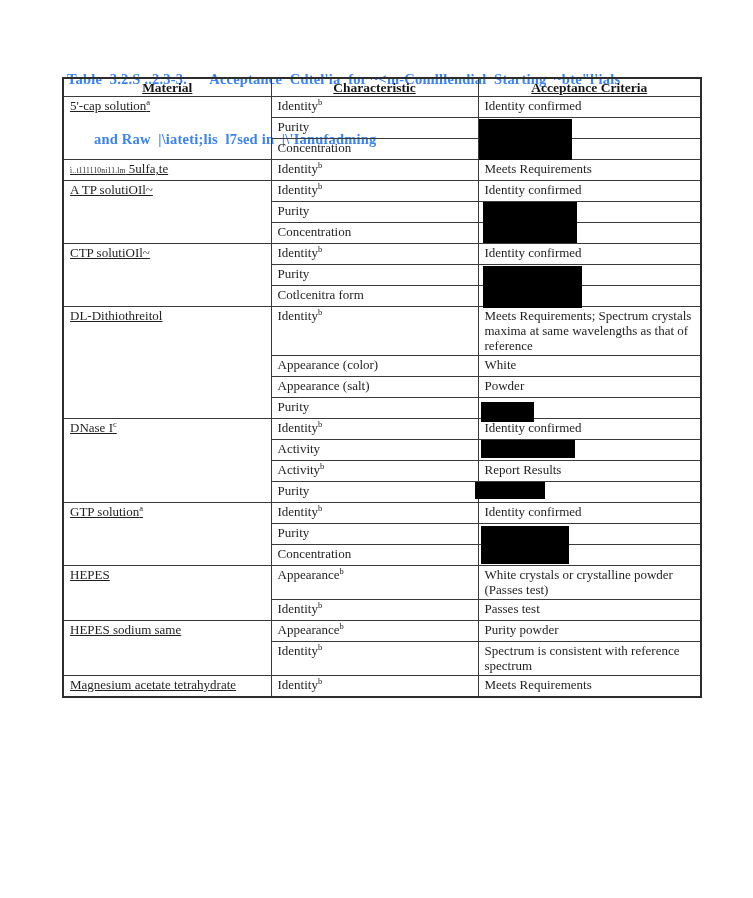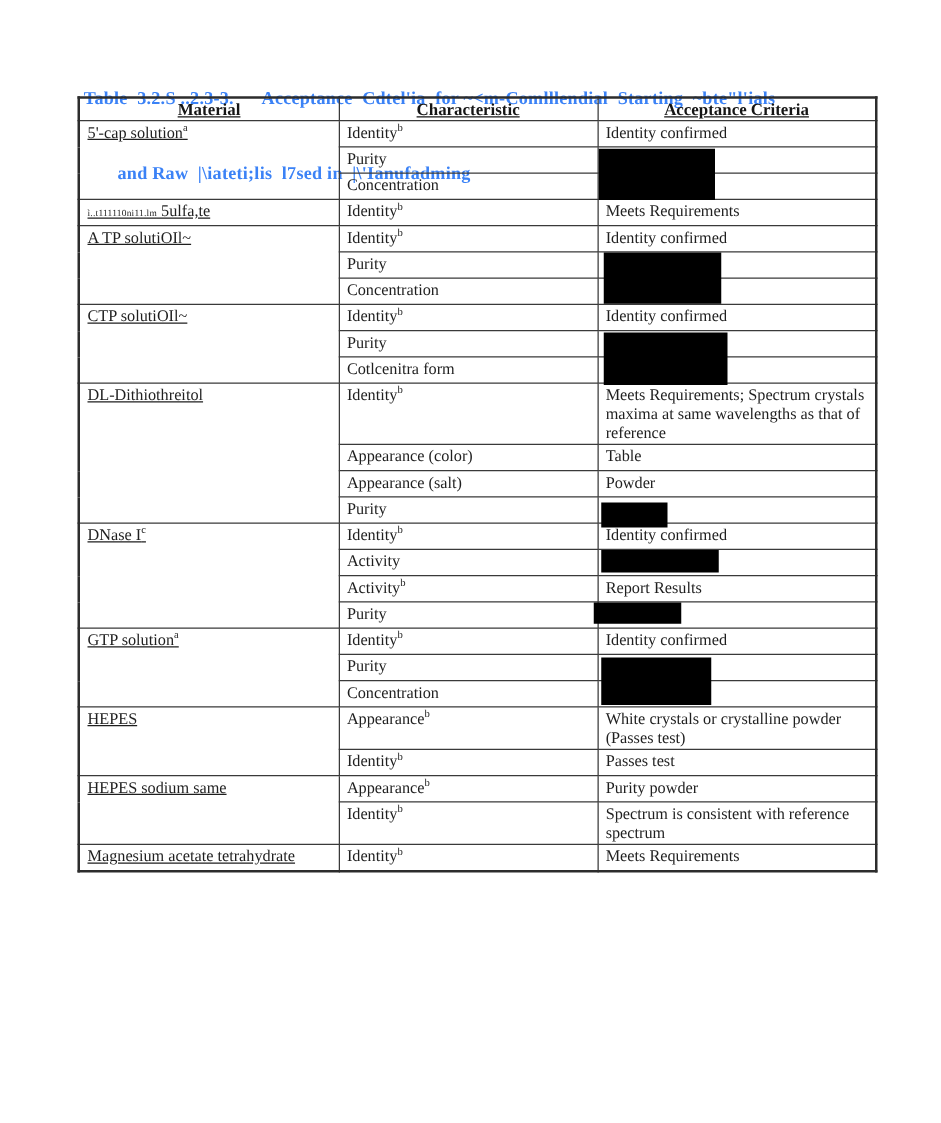--- a/index.html
+++ b/index.html
@@ -143,21 +143,21 @@
           <td>Cotlcenitra form</td>
           <td></td>
         </tr>
         <tr>
           <td rowspan="4" class="mat-cell">DL-Dithiothreitol</td>
           <td>Identity<sup>b</sup></td>
           <td>Meets Requirements; Spectrum crystals maxima at same wavelengths as that of reference</td>
         </tr>
         <tr>
           <td>Appearance (color)</td>
-          <td>Table</td>
+          <td>White</td>
         </tr>
         <tr>
           <td>Appearance (salt)</td>
           <td>Powder</td>
         </tr>
         <tr>
           <td>Purity</td>
           <td class="redaction-host">
             <div class="redaction" style="background: rgb(0, 0, 0); width: 53px; height: 20px; left: 2px; top: 4px;"></div>
           </td>

